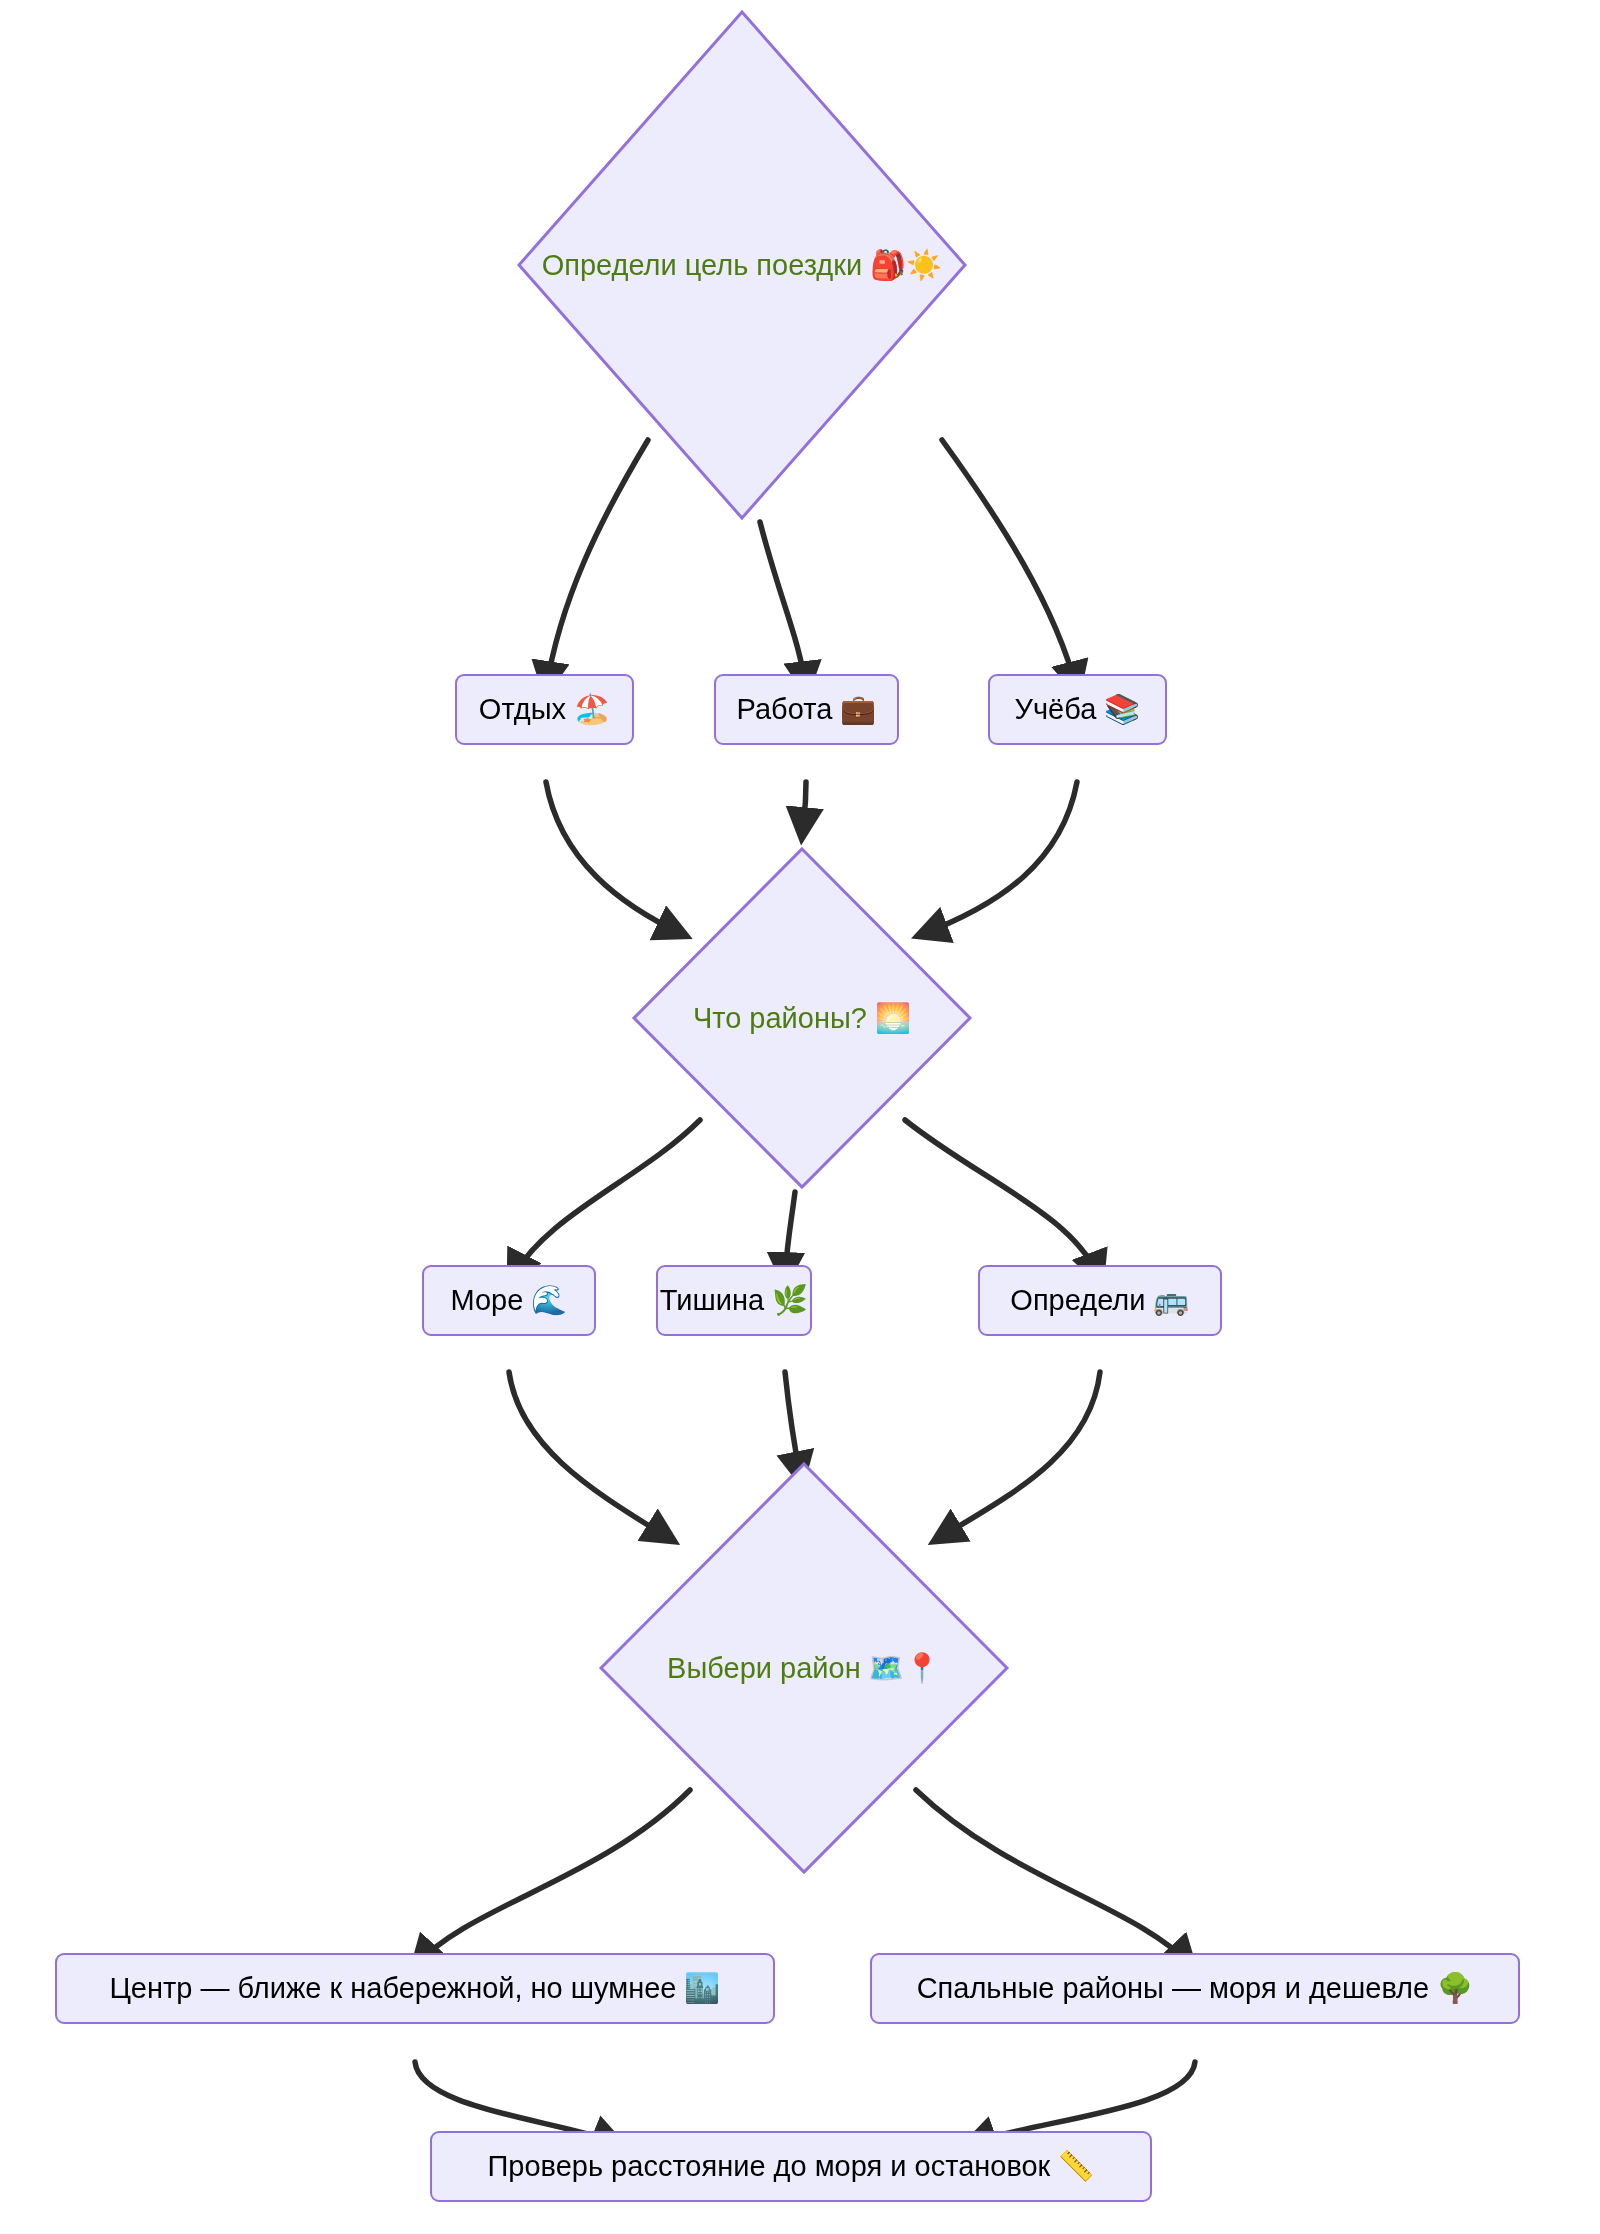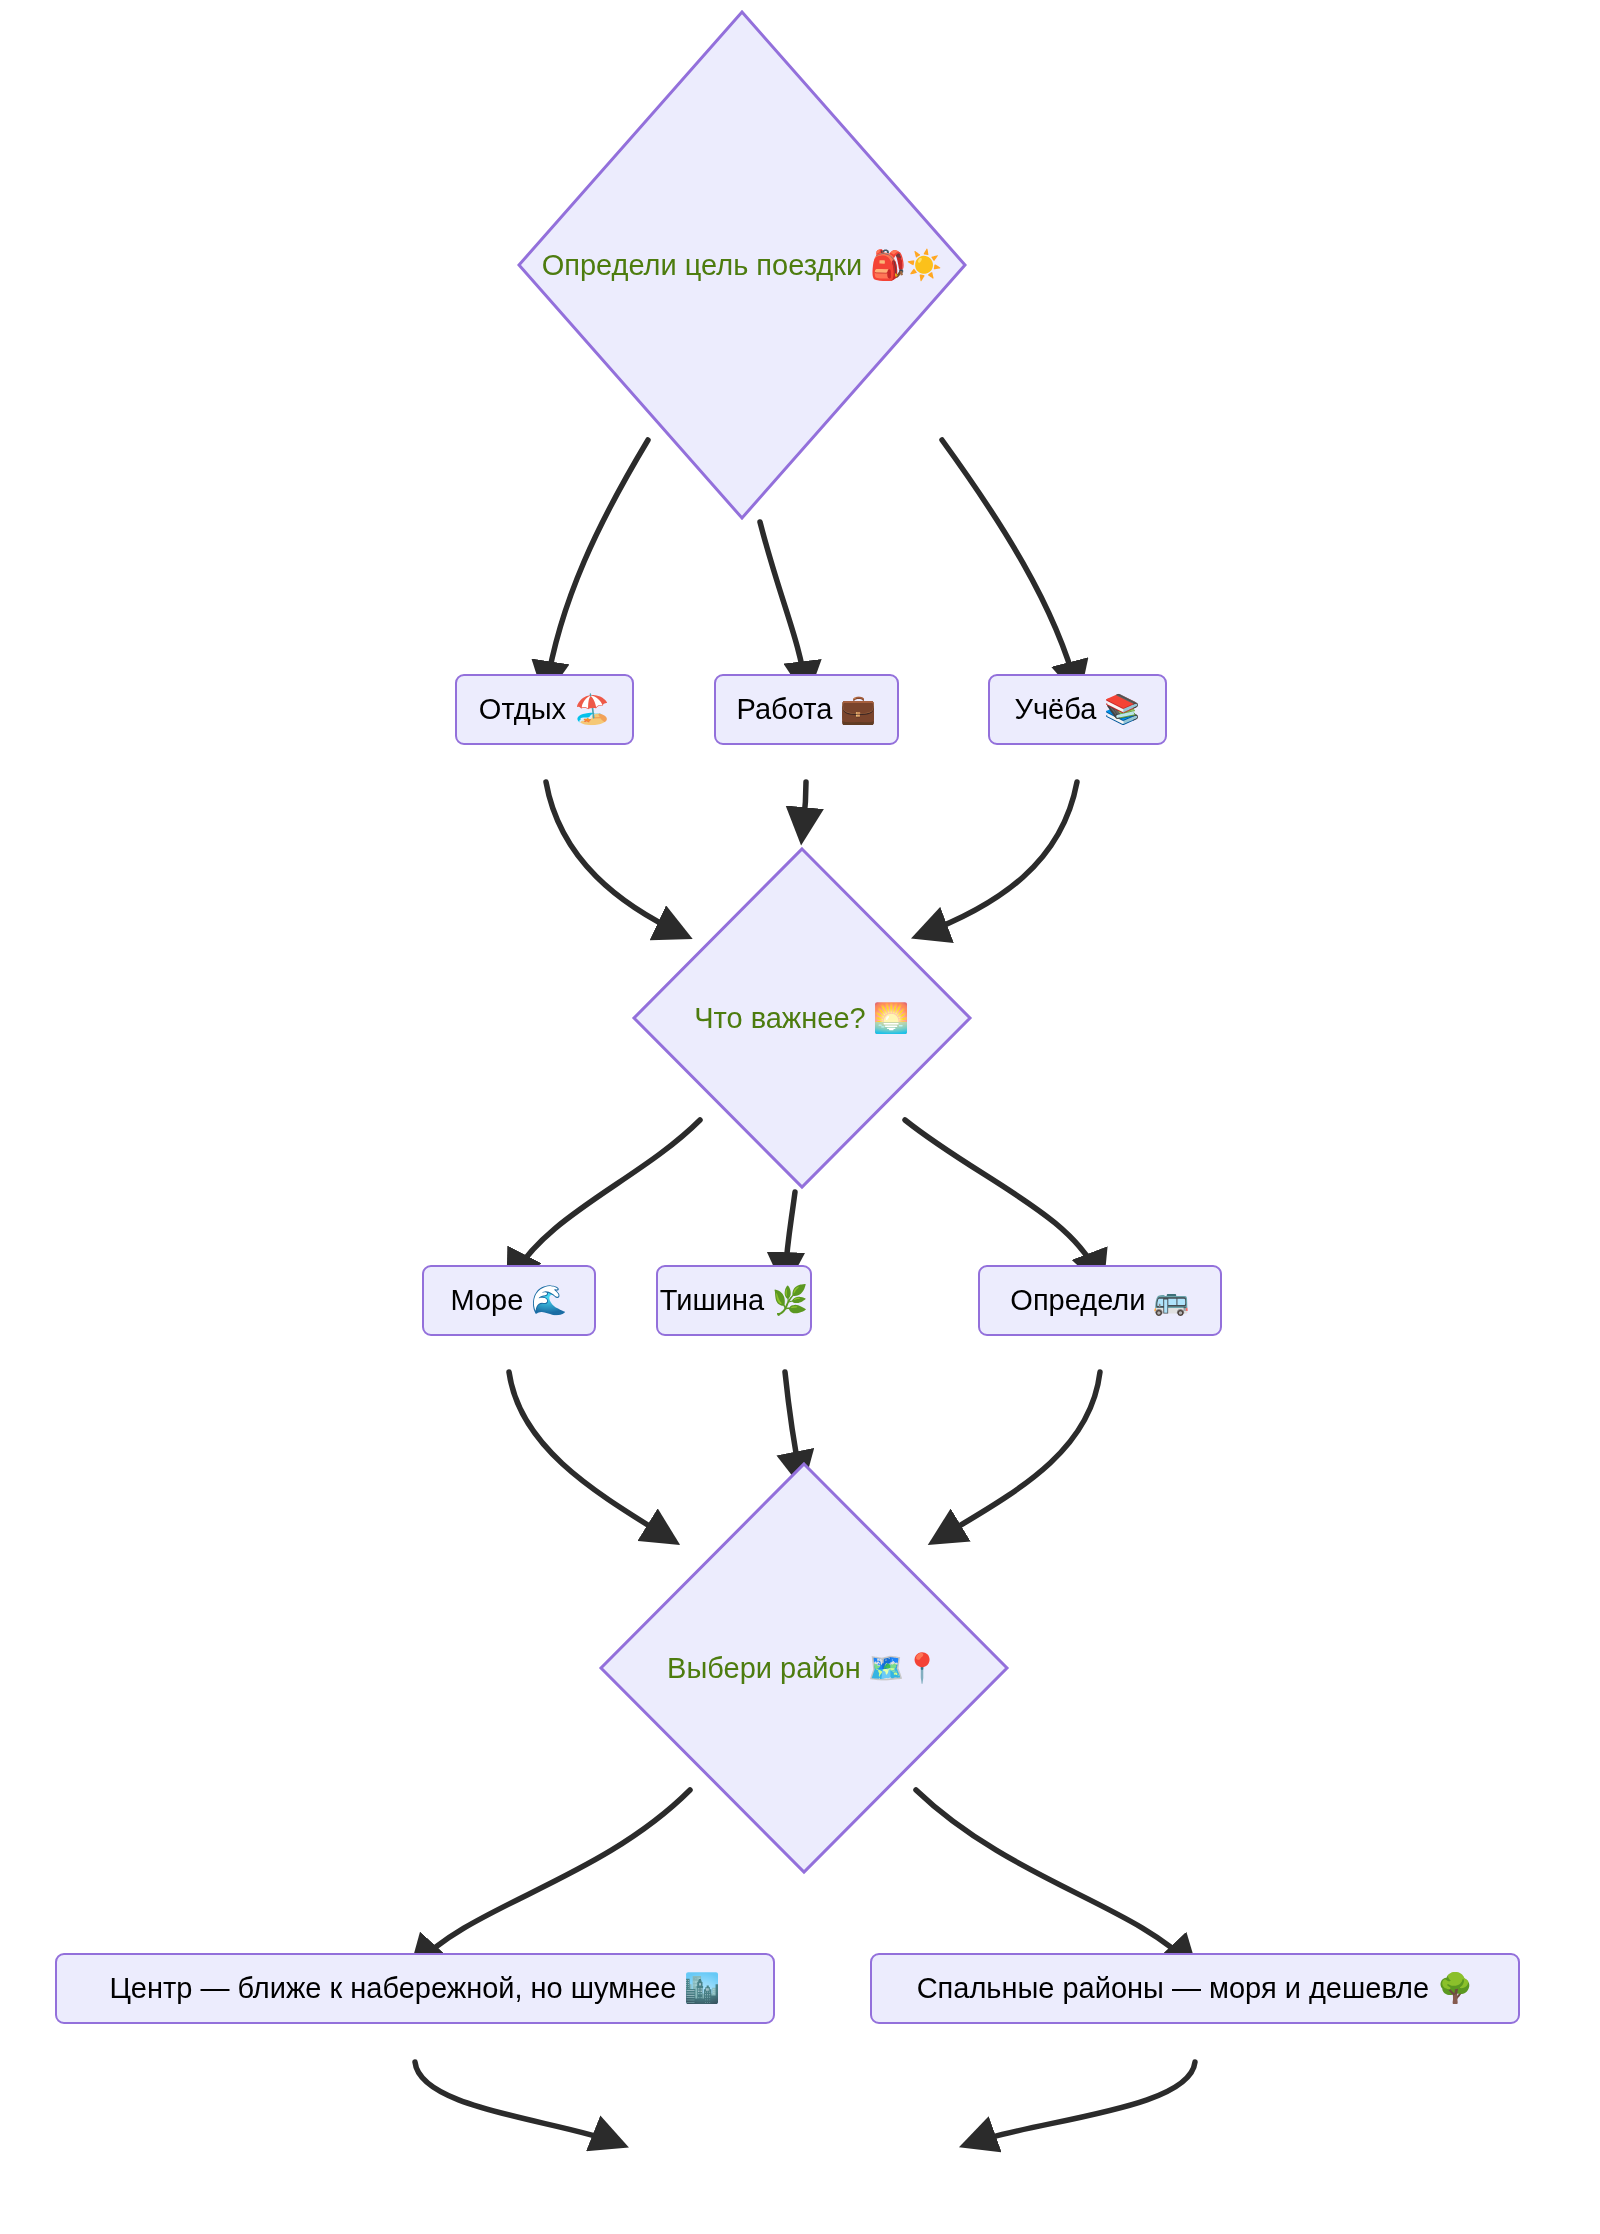--- a/index.html
+++ b/index.html
@@ -123,21 +123,21 @@
   </div>
 
   <div class="node rect" style="left:988px; top:674px; width:179px; height:71px;">
     <span>Учёба 📚</span>
   </div>
 
   <div class="diamond-wrap" style="left:631px; top:846px; width:342px; height:344px;">
     <svg class="diamond-shape" viewBox="0 0 342 344" preserveAspectRatio="none">
       <polygon points="171,3 339,172 171,341 3,172" fill="#ececfd" stroke="#9370db" stroke-width="3"></polygon>
     </svg>
-    <div class="diamond-label">Что важнее? 🌅</div>
+    <div class="diamond-label">Что районы? 🌅</div>
   </div>
 
   <div class="node rect" style="left:422px; top:1265px; width:174px; height:71px;">
     <span>Море 🌊</span>
   </div>
 
   <div class="node rect" style="left:656px; top:1265px; width:156px; height:71px;">
     <span>Тишина 🌿</span>
   </div>
 
@@ -153,14 +153,17 @@
   </div>
 
   <div class="node rect" style="left:55px; top:1953px; width:720px; height:71px;">
     <span>Центр — ближе к набережной, но шумнее 🏙️</span>
   </div>
 
   <div class="node rect" style="left:870px; top:1953px; width:650px; height:71px;">
     <span>Спальные районы — моря и дешевле 🌳</span>
   </div>
 
+  <div class="node rect" style="left:430px; top:2131px; width:722px; height:71px;">
+    <span>Проверь расстояние до моря и остановок 📏</span>
+  </div>
 
 </div>
 
 </body></html>

